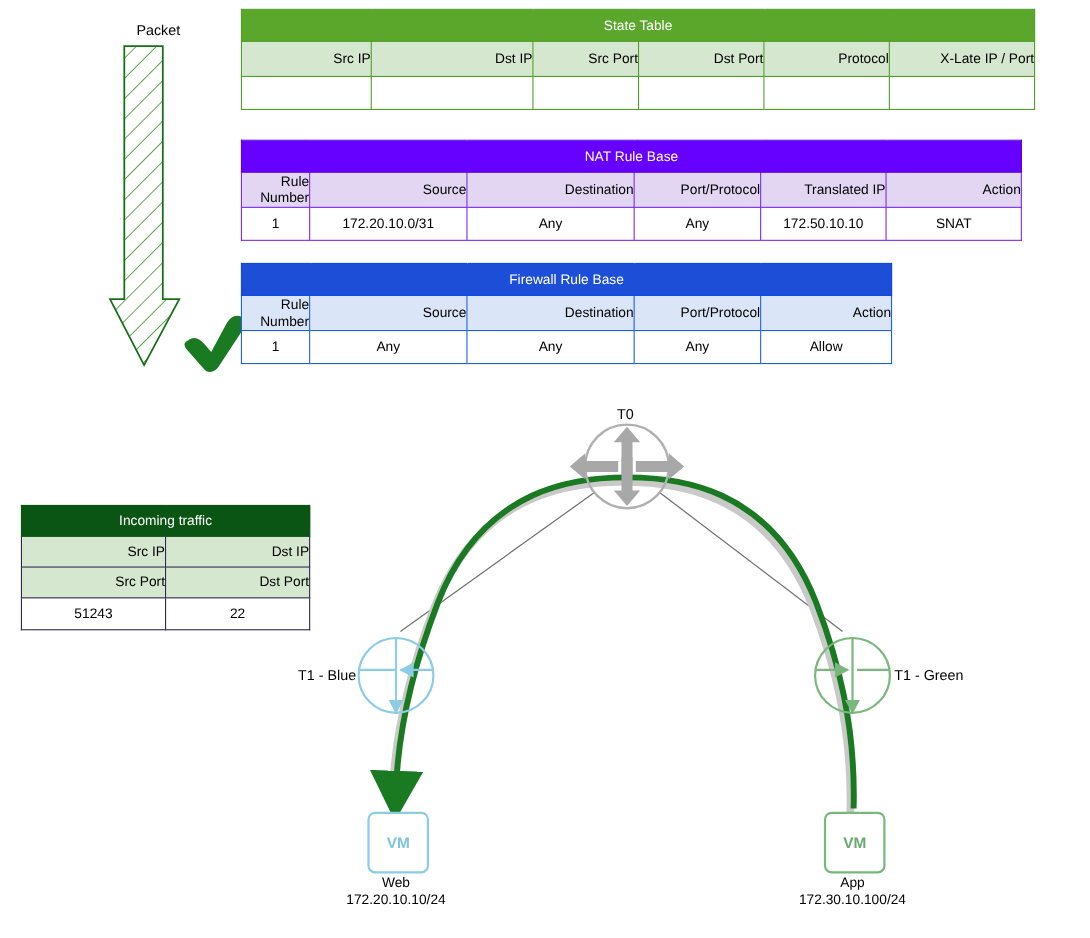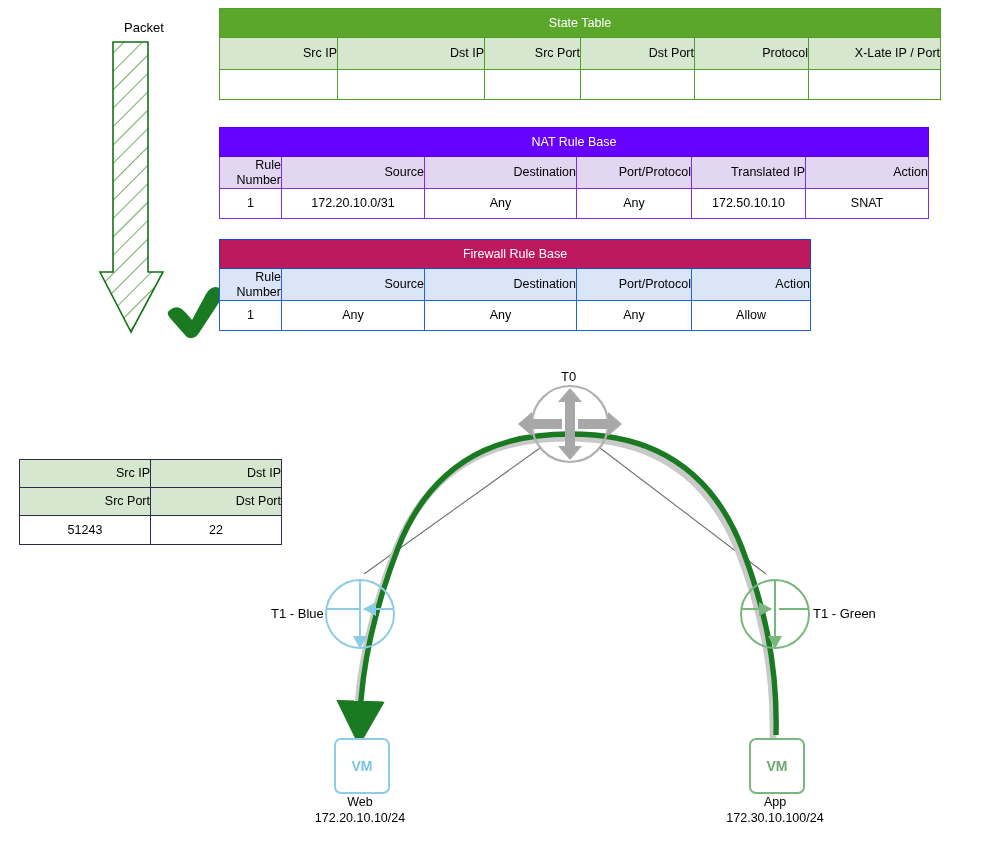--- a/index.html
+++ b/index.html
@@ -53,21 +53,21 @@
   #state-table .title-cell { background: #5aa72b; border-color: #4f9f28; }
   #state-table .hdr-cell { background: #d6e7d0; }
 
   
   #nat-table td { border: 1px solid #7a2bf5; }
   #nat-table .title-cell { background: #6600ff; border-color: #5d00e0; }
   #nat-table .hdr-cell { background: #e2d6f2; }
 
   
   #fw-table td { border: 1px solid #2060e8; }
-  #fw-table .title-cell { background: #be185d; border-color: #0b49e8; }
+  #fw-table .title-cell { background: #1d4ed8; border-color: #0b49e8; }
   #fw-table .hdr-cell { background: #dae6f8; }
 
   
   #incoming-table td { border: 1px solid #2e2a4f; }
   #incoming-table .title-cell { background: #0b5514; border-color: #0b5514; height: 27px; }
   #incoming-table .hdr-cell { background: #d6e7d0; height: 27px; }
   #incoming-table .val-cell { height: 28px; }
 
   
   .label {
@@ -265,20 +265,23 @@
     </tr>
   </tbody>
     </table>
 
   <table class="dtable" id="incoming-table" style="left:19px; top:459px; width:262px;">
     <colgroup>
         <col style="width:131px">
         <col style="width:131px">
       </colgroup>
     <tbody>
+        <tr>
+      <td class="title-cell" colspan="2">Incoming traffic</td>
+    </tr>
     <tr>
       <td class="hdr-cell">Src IP</td>
       <td class="hdr-cell">Dst IP</td>
     </tr>
     <tr>
       <td class="hdr-cell">Src Port</td>
       <td class="hdr-cell">Dst Port</td>
     </tr>
     <tr>
       <td class="val-cell">51243</td>

